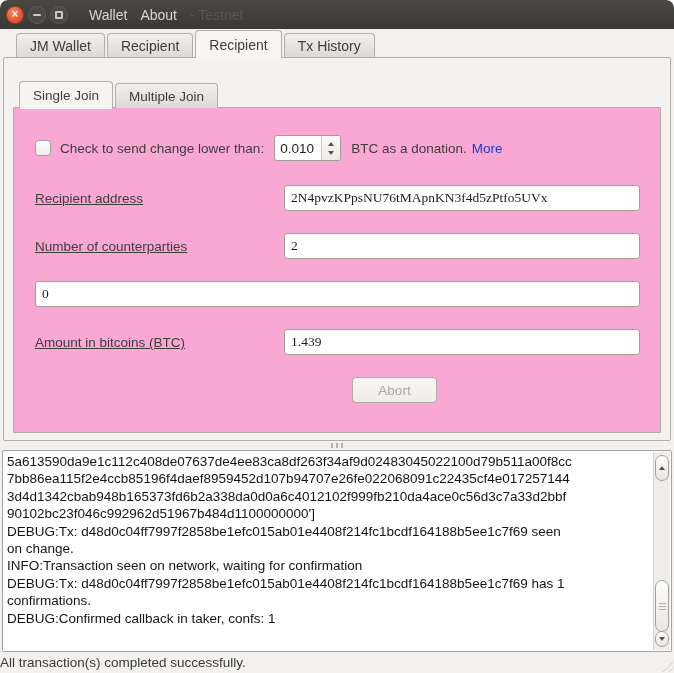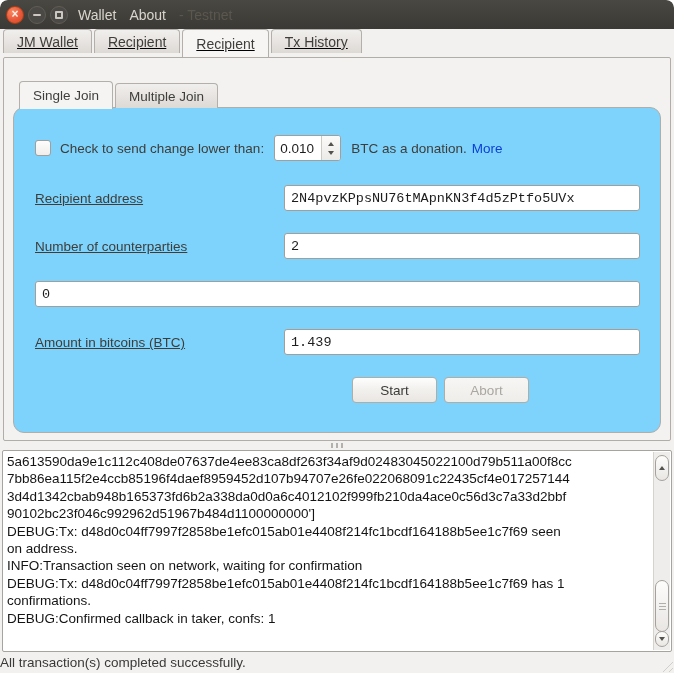--- a/index.html
+++ b/index.html
@@ -12,43 +12,43 @@
   .titlebar { height:29px; background:linear-gradient(#4a4842,#3b3935);
               border-radius:7px 7px 0 0; display:flex; align-items:center; }
   .winbtns { margin-left:6px; display:flex; gap:4px; align-items:center; }
   .winbtn { width:18px; height:18px; border-radius:50%; background:#4b4945;
             border:1px solid #605d56; display:flex; align-items:center; justify-content:center; }
   .winbtn.close { background:radial-gradient(circle at 35% 30%, #f9885f, #e8573a 55%, #d44a22);
                   border-color:#a84119; }
   .winbtn .x { color:#fbf1ea; font-size:12px; font-weight:bold; line-height:1; margin-top:-1px; }
   .winbtn .bar { width:8px; height:2px; background:#ccc8c1; border-radius:1px; }
   .winbtn .box { width:8px; height:8px; border:2px solid #ccc8c1; border-radius:1px; }
-  .menus { margin-left:10px; display:flex; align-items:baseline; gap:13px;
+  .menus { margin-left:21px; display:flex; align-items:baseline; gap:13px;
            font-size:14px; color:#d9d5ce; }
   .menus .faded { color:#5a574f; }
 
   
-  .maintabs { height:28px; padding-left:3px; display:flex; align-items:flex-start;
-              position:relative; z-index:2;text-decoration:underline; }
+  .maintabs { height:28px; padding-left:16px; display:flex; align-items:flex-end;
+              position:relative; z-index:2; }
   .mtab { height:24px; padding:0 13px; margin-right:2px; display:flex; align-items:center;
           font-size:14px; color:#3f3e3b; background:linear-gradient(#f1efed,#ddd9d5);
           border:1px solid #b3afaa; border-bottom:none; border-radius:4px 4px 0 0; }
   .mtab.active { height:28px; background:#f6f5f4; margin-bottom:-1px; z-index:3; position:relative; }
 
   
   .outer-pane { position:relative; margin:0 3px; height:384px; background:#f3f2f1;
                 border:1px solid #b1ada8; border-radius:2px; z-index:1; }
   .innertabs { position:absolute; top:22px; left:15px; display:flex; align-items:flex-end;
                height:28px; z-index:2; }
   .itab { height:25px; padding:0 13px; margin-right:2px; display:flex; align-items:center;
           font-size:13.5px; color:#3f3e3b; background:linear-gradient(#f1efed,#ddd9d5);
           border:1px solid #b3afaa; border-bottom:none; border-radius:4px 4px 0 0; }
   .itab.active { height:28px; background:#f5f4f3; margin-bottom:-1px; z-index:3; position:relative; }
   .inner-pane { position:absolute; left:9px; right:9px; top:49px; bottom:7px;
-                border:1px solid #b1ada8; background:#7dd3fc; border-radius:11px; }
+                border:1px solid #b1ada8; background:#f9a8d4; border-radius:1px; }
 
   
   .donation-row { position:absolute; top:26px; left:21px; right:12px; height:28px;
                   display:flex; align-items:center; font-size:13.5px; color:#3e3d3a; }
   .checkbox { width:16px; height:16px; border:1px solid #a29e99; border-radius:3px;
               background:linear-gradient(#fdfdfd,#f0eeec); margin-right:9px; flex:none; }
   .spinbox { margin-left:10px; width:67px; height:26px; display:flex; flex:none;
              border:1px solid #a29e99; border-radius:3px; background:#fff; overflow:hidden; }
   .spinbox input { width:46px; border:none; outline:none; padding:0 5px; font-size:13.5px;
                    color:#1d1d1d; font-family:inherit; background:transparent; }
@@ -58,21 +58,21 @@
             border-bottom:4.5px solid #55524d; }
   .tri-down { width:0; height:0; border-left:3.5px solid transparent; border-right:3.5px solid transparent;
               border-top:4.5px solid #55524d; }
   .suffix { margin-left:10px; }
   .more-link { margin-left:5px; color:#0d3fd6; cursor:pointer; }
 
   
   .frow { position:absolute; left:21px; right:20px; height:26px; display:flex; align-items:center; }
   .flabel { width:249px; flex:none; font-size:13.5px; color:#3e3d3a;text-decoration:underline; }
   .field { flex:1; height:26px; border:1px solid #a29e99; border-radius:3px; background:#fff;
-           padding:0 6px; font-size:13.5px; color:#1d1d1d; font-family:Liberation Mono, monospace; outline:none; }
+           padding:0 6px; font-size:13.5px; color:#1d1d1d; font-family:Liberation Serif, serif; outline:none; }
 
   
   .btnrow { position:absolute; top:269px; left:338px; display:flex; gap:7px; }
   .btn { width:85px; height:26px; border:1px solid #b0aca6; border-radius:4px;
          background:linear-gradient(#fefefe,#f3f1ee 45%,#e9e6e2);
          font-size:13.5px; color:#3a3a38; font-family:inherit;
          display:flex; align-items:center; justify-content:center; }
   .btn.disabled { color:#aaa6a1; background:linear-gradient(#f7f6f4,#efedea); }
 
   
@@ -169,41 +169,40 @@
       </div>
       <div class="frow" style="top:173px">
         <input class="field" value="0" style="">
       </div>
       <div class="frow" style="top:221px">
         <span class="flabel">Amount in bitcoins (BTC)</span>
         <input class="field" value="1.439" style="">
       </div>
 
       <div class="btnrow">
-        <div class="btn">Start</div>
         <div class="btn disabled">Abort</div>
       </div>
 
     </div>
   </div>
 
   <div class="splitter">
     <span></span>
     <span></span>
     <span></span>
   </div>
 
   <div class="log">
     <div class="logtext">
       <div class="logline">5a613590da9e1c112c408de07637de4ee83ca8df263f34af9d02483045022100d79b511a00f8cc</div>
       <div class="logline">7bb86ea115f2e4ccb85196f4daef8959452d107b94707e26fe022068091c22435cf4e017257144</div>
       <div class="logline">3d4d1342cbab948b165373fd6b2a338da0d0a6c4012102f999fb210da4ace0c56d3c7a33d2bbf</div>
       <div class="logline">90102bc23f046c992962d51967b484d1100000000']</div>
       <div class="logline">DEBUG:Tx: d48d0c04ff7997f2858be1efc015ab01e4408f214fc1bcdf164188b5ee1c7f69 seen</div>
-      <div class="logline">on address.</div>
+      <div class="logline">on change.</div>
       <div class="logline">INFO:Transaction seen on network, waiting for confirmation</div>
       <div class="logline">DEBUG:Tx: d48d0c04ff7997f2858be1efc015ab01e4408f214fc1bcdf164188b5ee1c7f69 has 1</div>
       <div class="logline">confirmations.</div>
       <div class="logline">DEBUG:Confirmed callback in taker, confs: 1</div>
     </div>
     <div class="vscroll">
       <div class="sb-btn sb-up">
           <i class="tri-up"></i>
         </div>
       <div class="sb-thumb">

